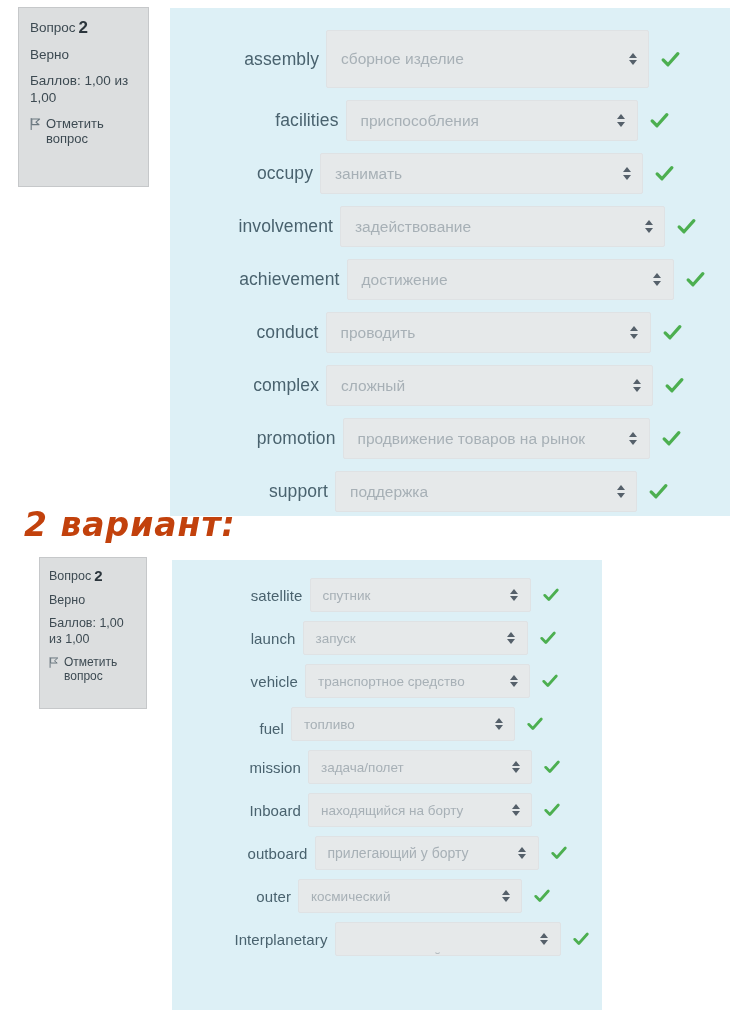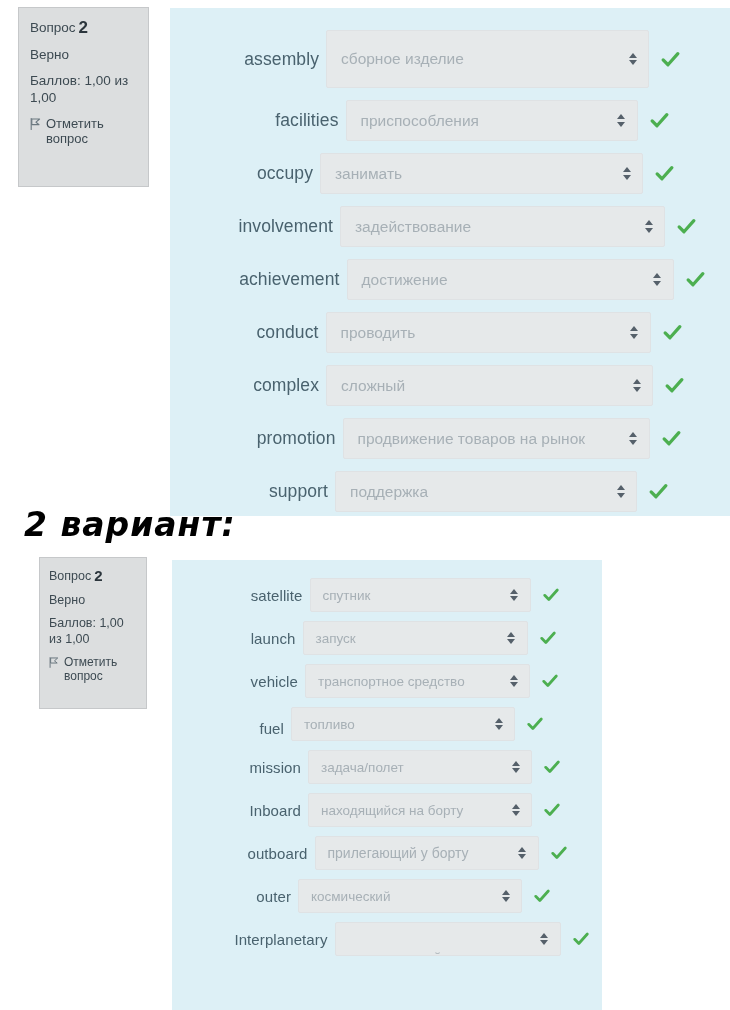--- a/index.html
+++ b/index.html
@@ -125,21 +125,21 @@
     margin-left: 11px;
     line-height: 0;
   }
 
   
   .variant-heading {
     position: absolute;
     font-family: "DejaVu Sans", sans-serif;
     font-style: italic;
     font-weight: bold;
-    color: #000000;
+    color: #c2410c;
     white-space: nowrap;
     letter-spacing: 1px;
   }
 </style>
 </head>
 <body>
 
 <div class="qinfo" style="left:18px; top:7px; width:131px; height:180px;">
   <div class="qinfo-inner">
     <div class="qinfo-qno qinfo-row">

